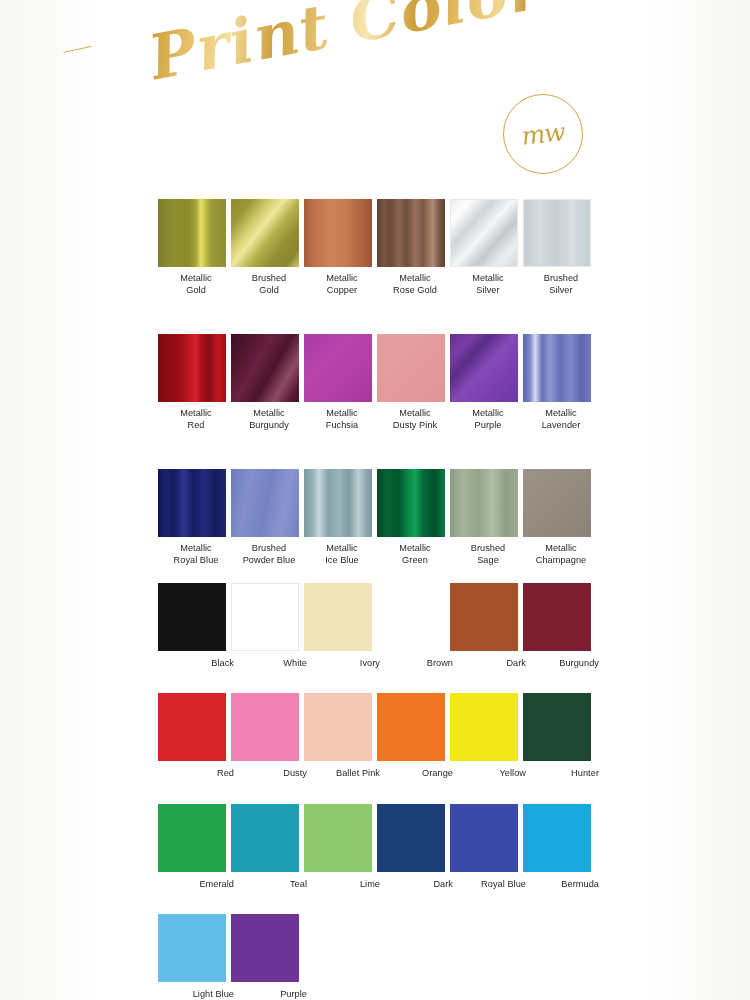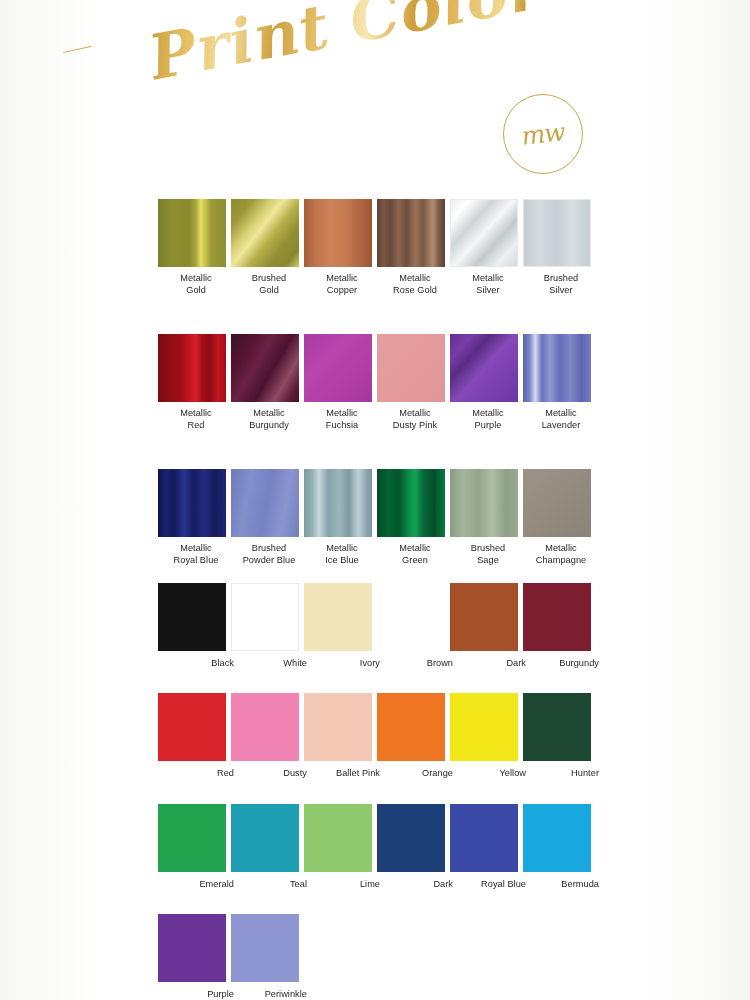--- a/index.html
+++ b/index.html
@@ -316,21 +316,21 @@
       </div>
       <div class="cell">
         <div class="swatch" style="background: rgb(59, 74, 168);"></div>
         <div class="label">Royal Blue</div>
       </div>
       <div class="cell">
         <div class="swatch" style="background: rgb(25, 168, 221);"></div>
         <div class="label">Bermuda</div>
       </div>
       <div class="cell">
+        <div class="swatch" style="background: rgb(98, 189, 235);"></div>
+        <div class="label">Light Blue</div>
+      </div>
+      <div class="cell">
         <div class="swatch" style="background: rgb(107, 52, 150);"></div>
         <div class="label">Purple</div>
       </div>
-      <div class="cell">
-        <div class="swatch" style="background: rgb(142, 150, 210);"></div>
-        <div class="label">Periwinkle</div>
-      </div>
     </div>
 </div>
 
 </body></html>

